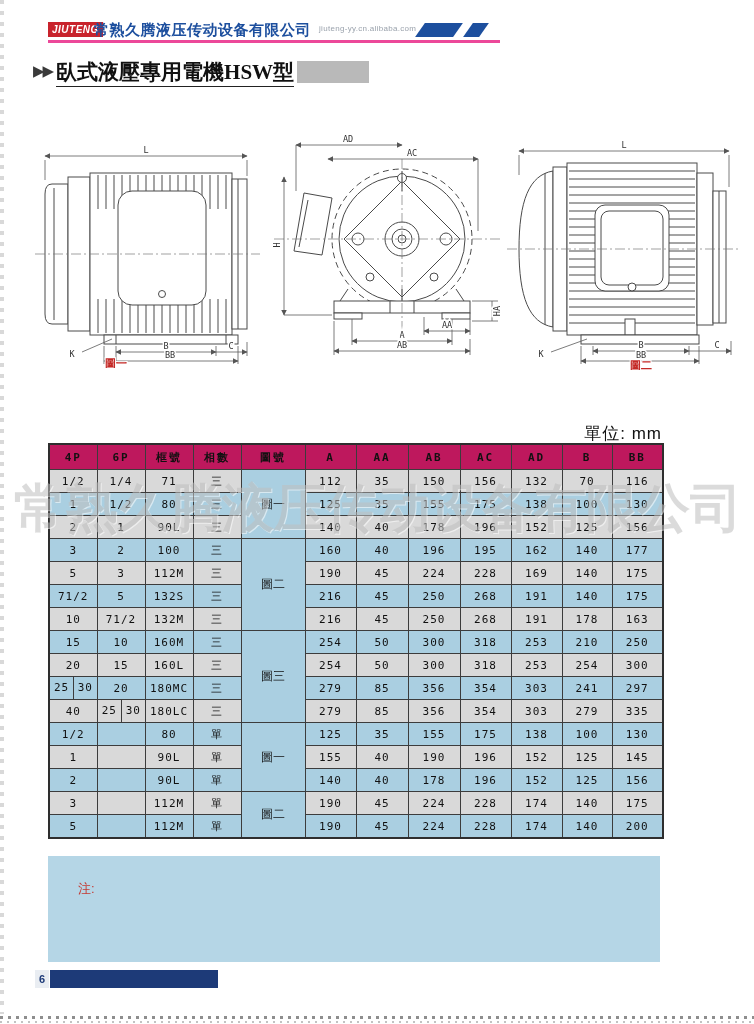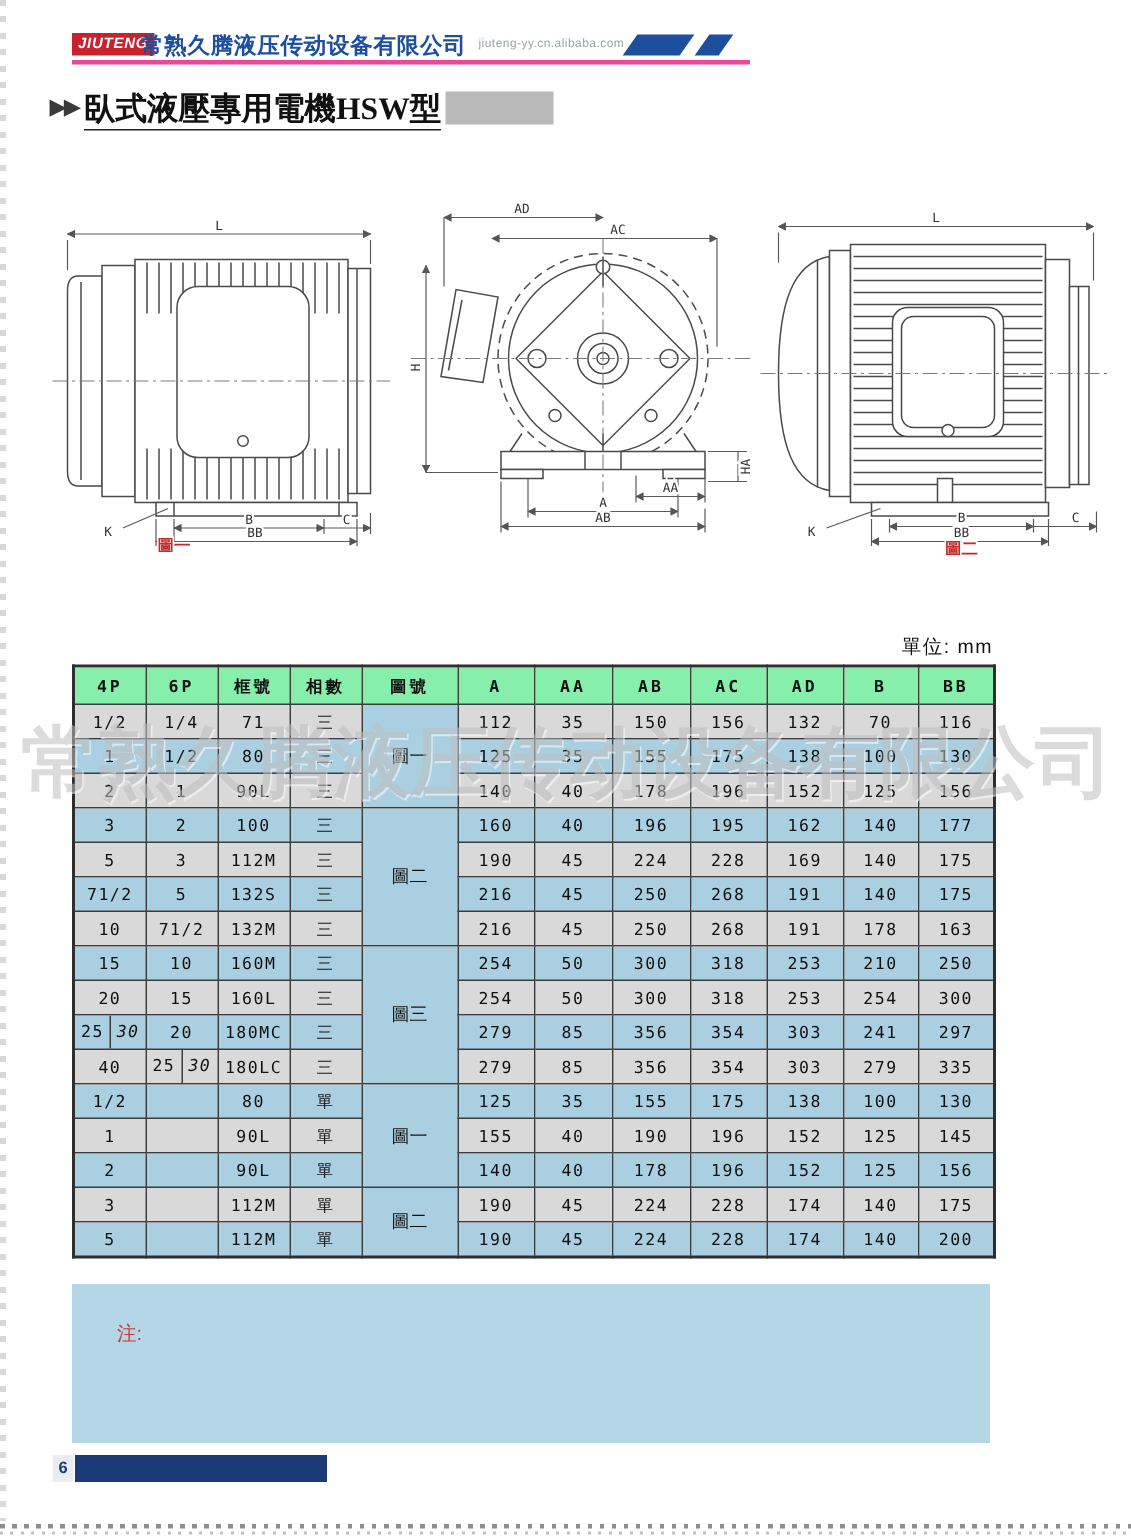--- a/index.html
+++ b/index.html
@@ -39,32 +39,32 @@
   #fig2{left:272px;top:133px;}
   #fig3{left:503px;top:135px;}
   .dwg{stroke:#4a4a4a;stroke-width:1;fill:none;}
   .dwg .wf{fill:#ffffff;}
   .center{stroke:#7a7a7a;stroke-width:.7;stroke-dasharray:10 3 2 3;fill:none;}
   .dim{stroke:#5a5a5a;stroke-width:.8;fill:none;}
   .dimtxt{font:8.5px "DejaVu Sans Mono",monospace;fill:#333;paint-order:stroke;stroke:#fff;stroke-width:3px;text-anchor:middle;}
   .cap{font:700 11px "Liberation Serif",serif;fill:#c42a27;text-anchor:middle;paint-order:stroke;stroke:#fff;stroke-width:2px;}
 
   
-  .unit{position:absolute;left:540px;top:422px;width:122px;text-align:right;font-size:13px;color:#111;letter-spacing:1px;}
+  .unit{position:absolute;left:540px;top:422px;width:122px;text-align:right;font-size:17px;color:#111;letter-spacing:1px;}
 
   
   table{position:absolute;left:48px;top:443px;width:614px;border-collapse:collapse;table-layout:fixed;
     font-family:"DejaVu Sans Mono",monospace;font-size:11px;color:#111;border:2px solid #2e2e2e;}
   th,td{border:1px solid #3c3c3c;text-align:center;padding:0;height:22px;letter-spacing:1px;overflow:hidden;}
-  thead th{background:#86efac;height:24px;font-weight:600;font-size:11px;letter-spacing:2px;}
+  thead th{background:#be185d;height:24px;font-weight:600;font-size:11px;letter-spacing:2px;}
   tr.rg td{background:#d9d9d9;}
   tr.rb td{background:#aacfe1;}
   td.figcell{background:#aacfe1 !important;letter-spacing:0;font-size:12px;}
   td.split span{display:inline-block;width:50%;box-sizing:border-box;height:22px;line-height:22px;}
-  td.split span + span{border-left:1px solid #3c3c3c;font-style:italic;}
+  td.split span + span{border-left:1px solid #3c3c3c;}
 
   
   .watermark{position:absolute;left:14px;top:474px;z-index:5;white-space:nowrap;pointer-events:none;
     font-size:52px;font-weight:700;color:#bfbfbf;opacity:.55;letter-spacing:0;
     text-shadow:1px 1px 0 #ffffff;}
 
   
   .notes{position:absolute;left:48px;top:856px;width:612px;height:106px;background:#b5d6e6;
     box-sizing:border-box;padding:24px 0 0 30px;font-size:13px;color:#222;line-height:17px;}
   .note-label{color:#c43b33;margin-bottom:1px;}

